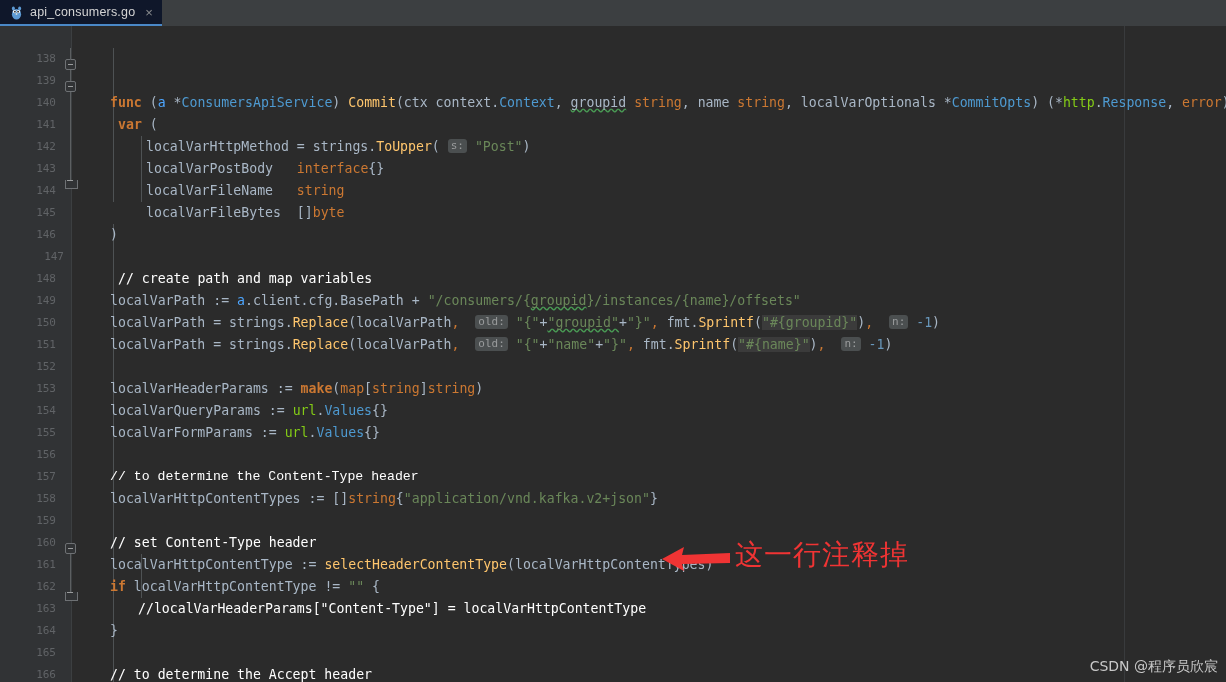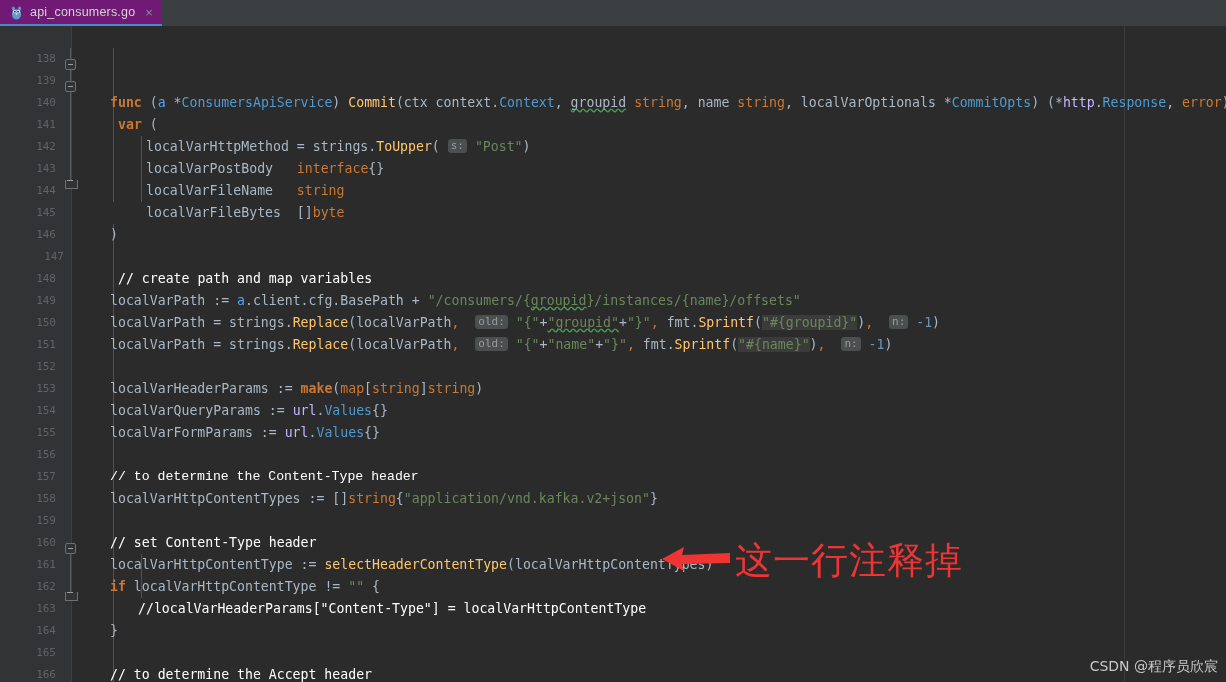--- a/index.html
+++ b/index.html
@@ -12,21 +12,21 @@
 
   
   #tabbar{
     position:absolute; left:0; top:0; width:1226px; height:26px;
     background:#3c3f41;
   }
   .tab{
     position:absolute; left:0; top:0; height:26px;
     display:flex; align-items:center; gap:7px;
     padding:0 9px 0 10px;
-    background:#701a75;
+    background:#0f172a;
     border-bottom:2px solid #4a88c7;
   }
   .tab-icon{ width:13px; height:14px; position:relative; flex:0 0 auto; }
   .tab-label{
     font-family:"Liberation Sans",sans-serif;
     font-size:12.5px; color:#d4d4d4; letter-spacing:.2px; white-space:nowrap;
   }
   .tab-close{
     font-family:"Liberation Sans",sans-serif;
     font-size:13px; color:#8a8d8f; line-height:1; padding-left:3px;
@@ -56,21 +56,21 @@
   }
   .code{
     position:absolute; left:85px; line-height:22px; white-space:pre;
     font-size:13.2px; color:#a9b7c6;
   }
 
   
   .kw{ color:#cc7832; font-weight:bold; }
   .kw2{ color:#cc7832; }
   .fn{ color:#ffc66d; }
-  .pkg{ color:#c4b5fd; }
+  .pkg{ color:#84cc16; }
   .cls{ color:#4e9ad1; }
   .recv{ color:#4da6ff; }
   .str{ color:#6a8759; }
   .cmt{ color:#ffffff; }
   .num{ color:#6897bb; }
   .plain{ color:#a9b7c6; }
   .spell{ text-decoration:underline wavy #499c54; text-decoration-skip-ink:none; }
   .inj{ background:#3b3b3b; }
 
   .hint{
@@ -108,21 +108,21 @@
   .foldend::after{
     content:""; position:absolute; left:2px; top:3px;
     width:6px; height:1px; background:#9a9c9d; z-index:2;
   }
 
   
   #annot-arrow{ position:absolute; left:662px; top:544px; }
   #annot-text{
     position:absolute; left:735px; top:536px;
     font-family:"DejaVu Sans","Liberation Sans",sans-serif;
-    font-size:37px; color:#f03434; letter-spacing:1px; white-space:nowrap;
+    font-size:28px; color:#f03434; letter-spacing:1px; white-space:nowrap;
   }
   #watermark{
     position:absolute; right:8px; bottom:6px;
     font-family:"DejaVu Sans","Liberation Sans",sans-serif;
     font-size:14px; color:#c8c8c8; white-space:nowrap;
   }
   #right-margin{
     position:absolute; left:1124px; top:26px; width:1px; height:656px;
     background:#393b3d;
   }

